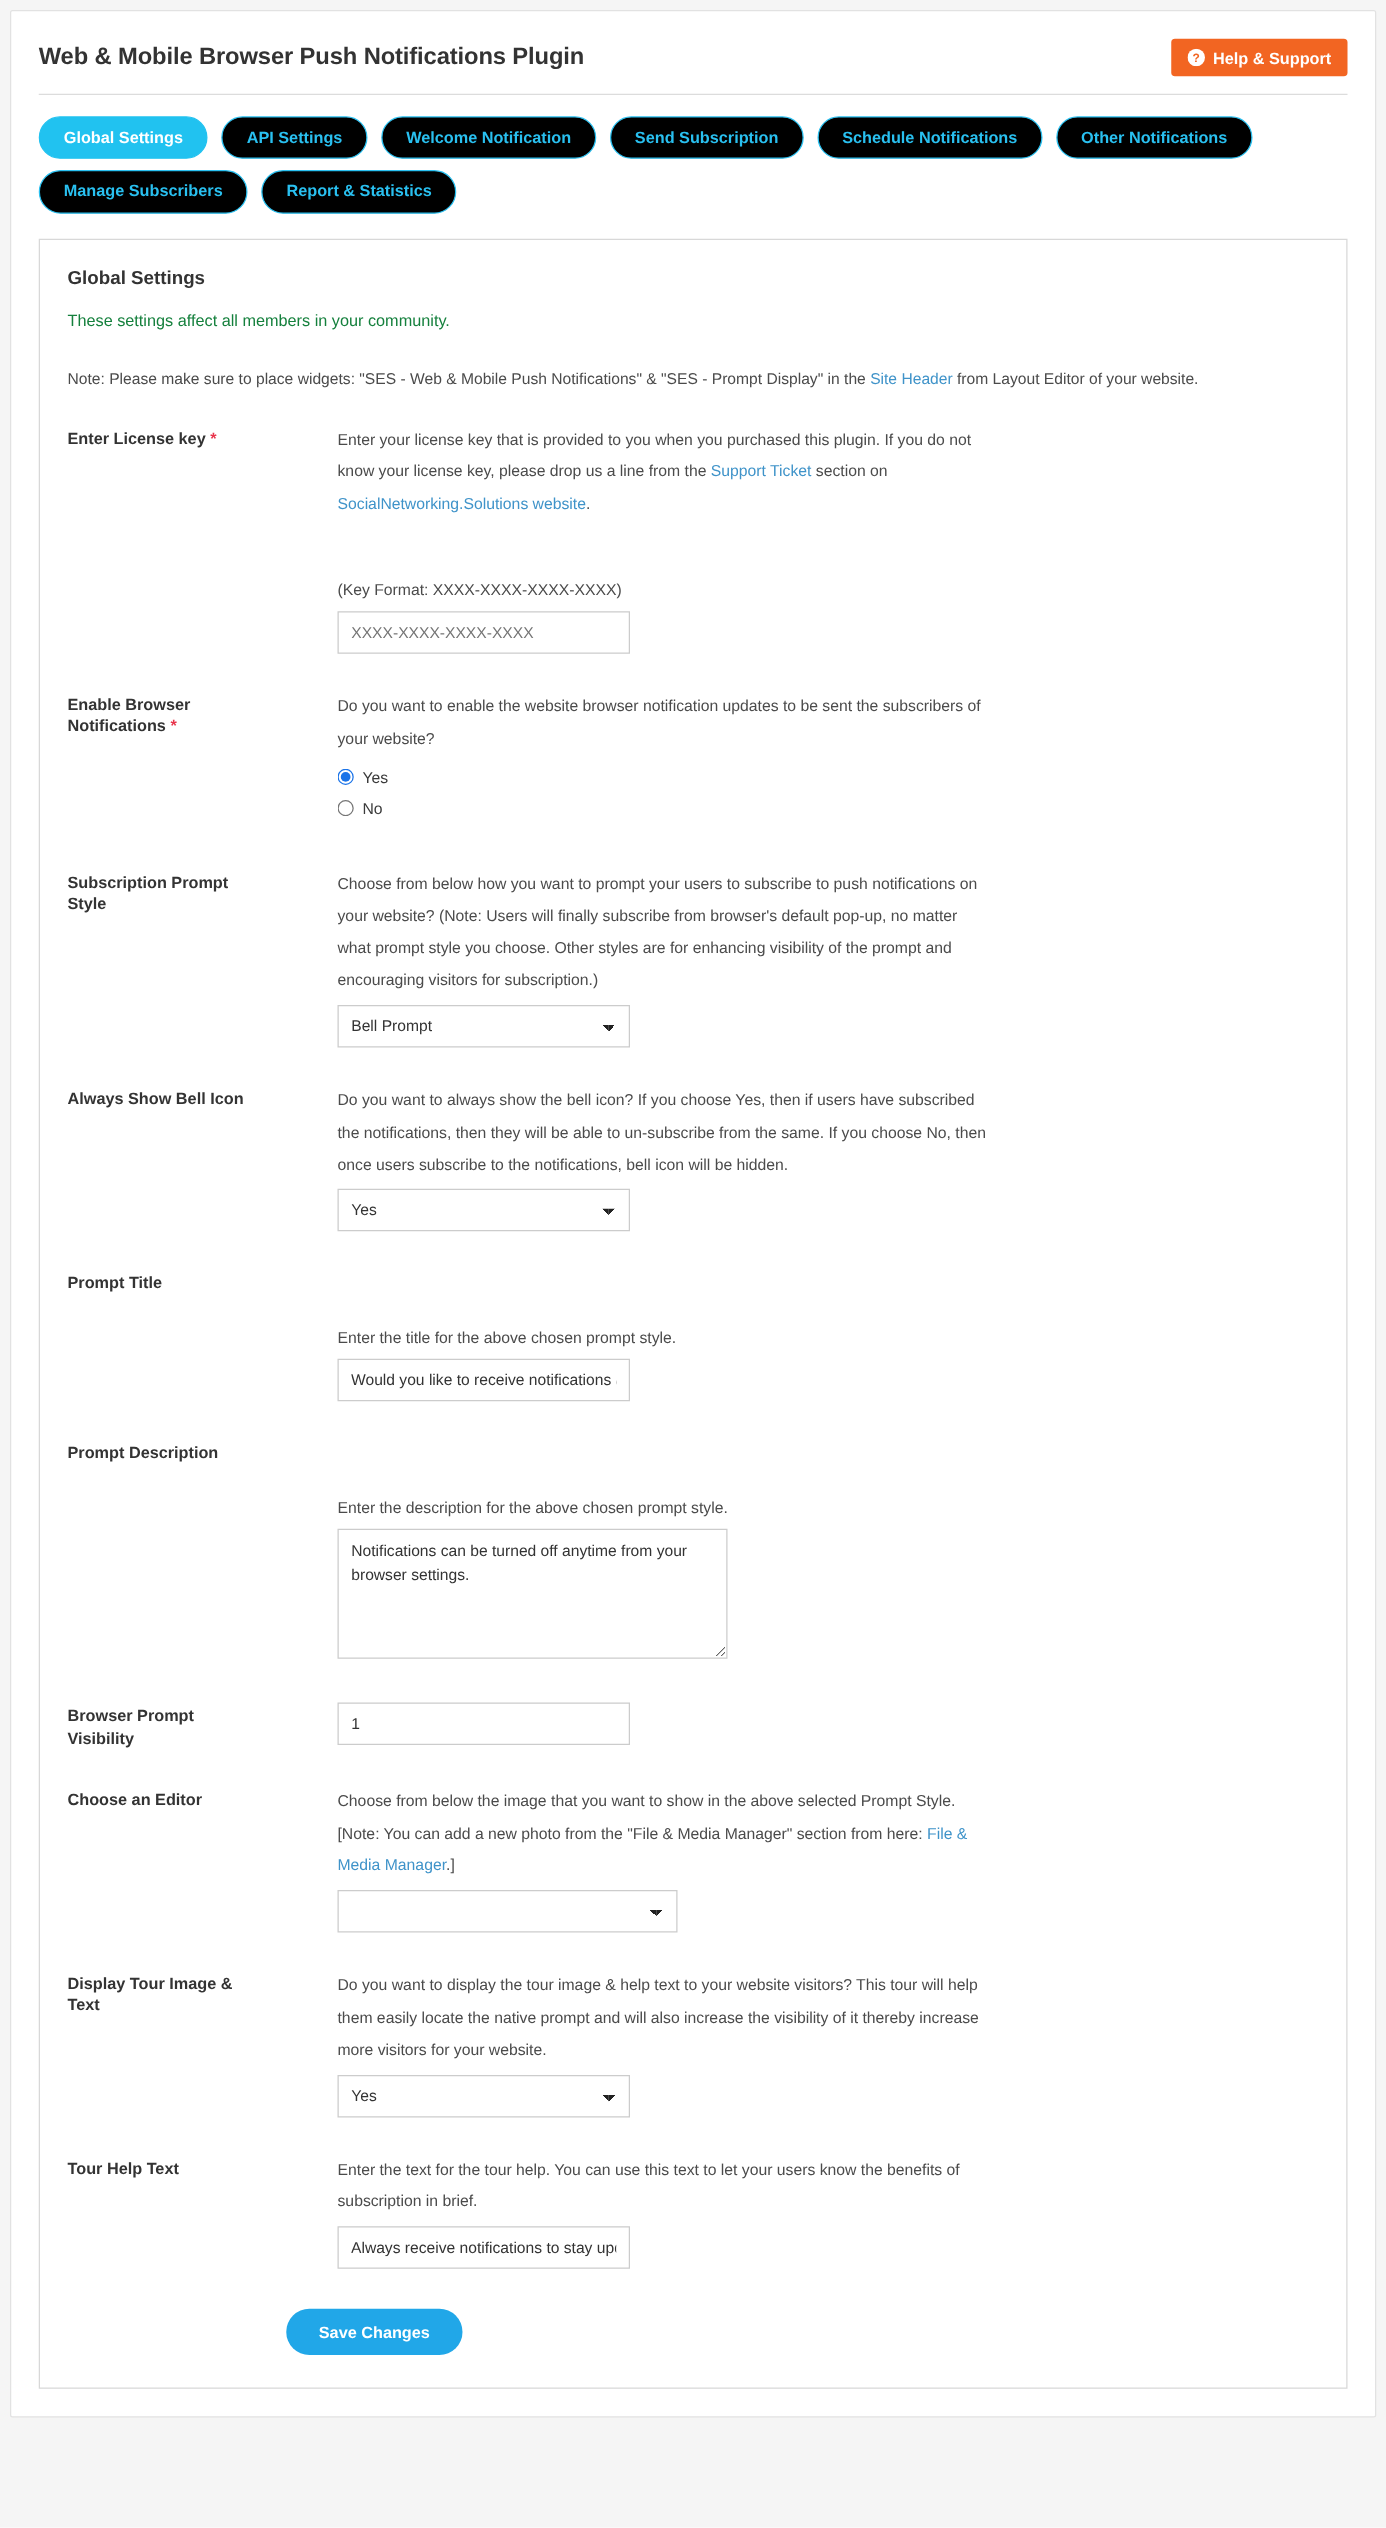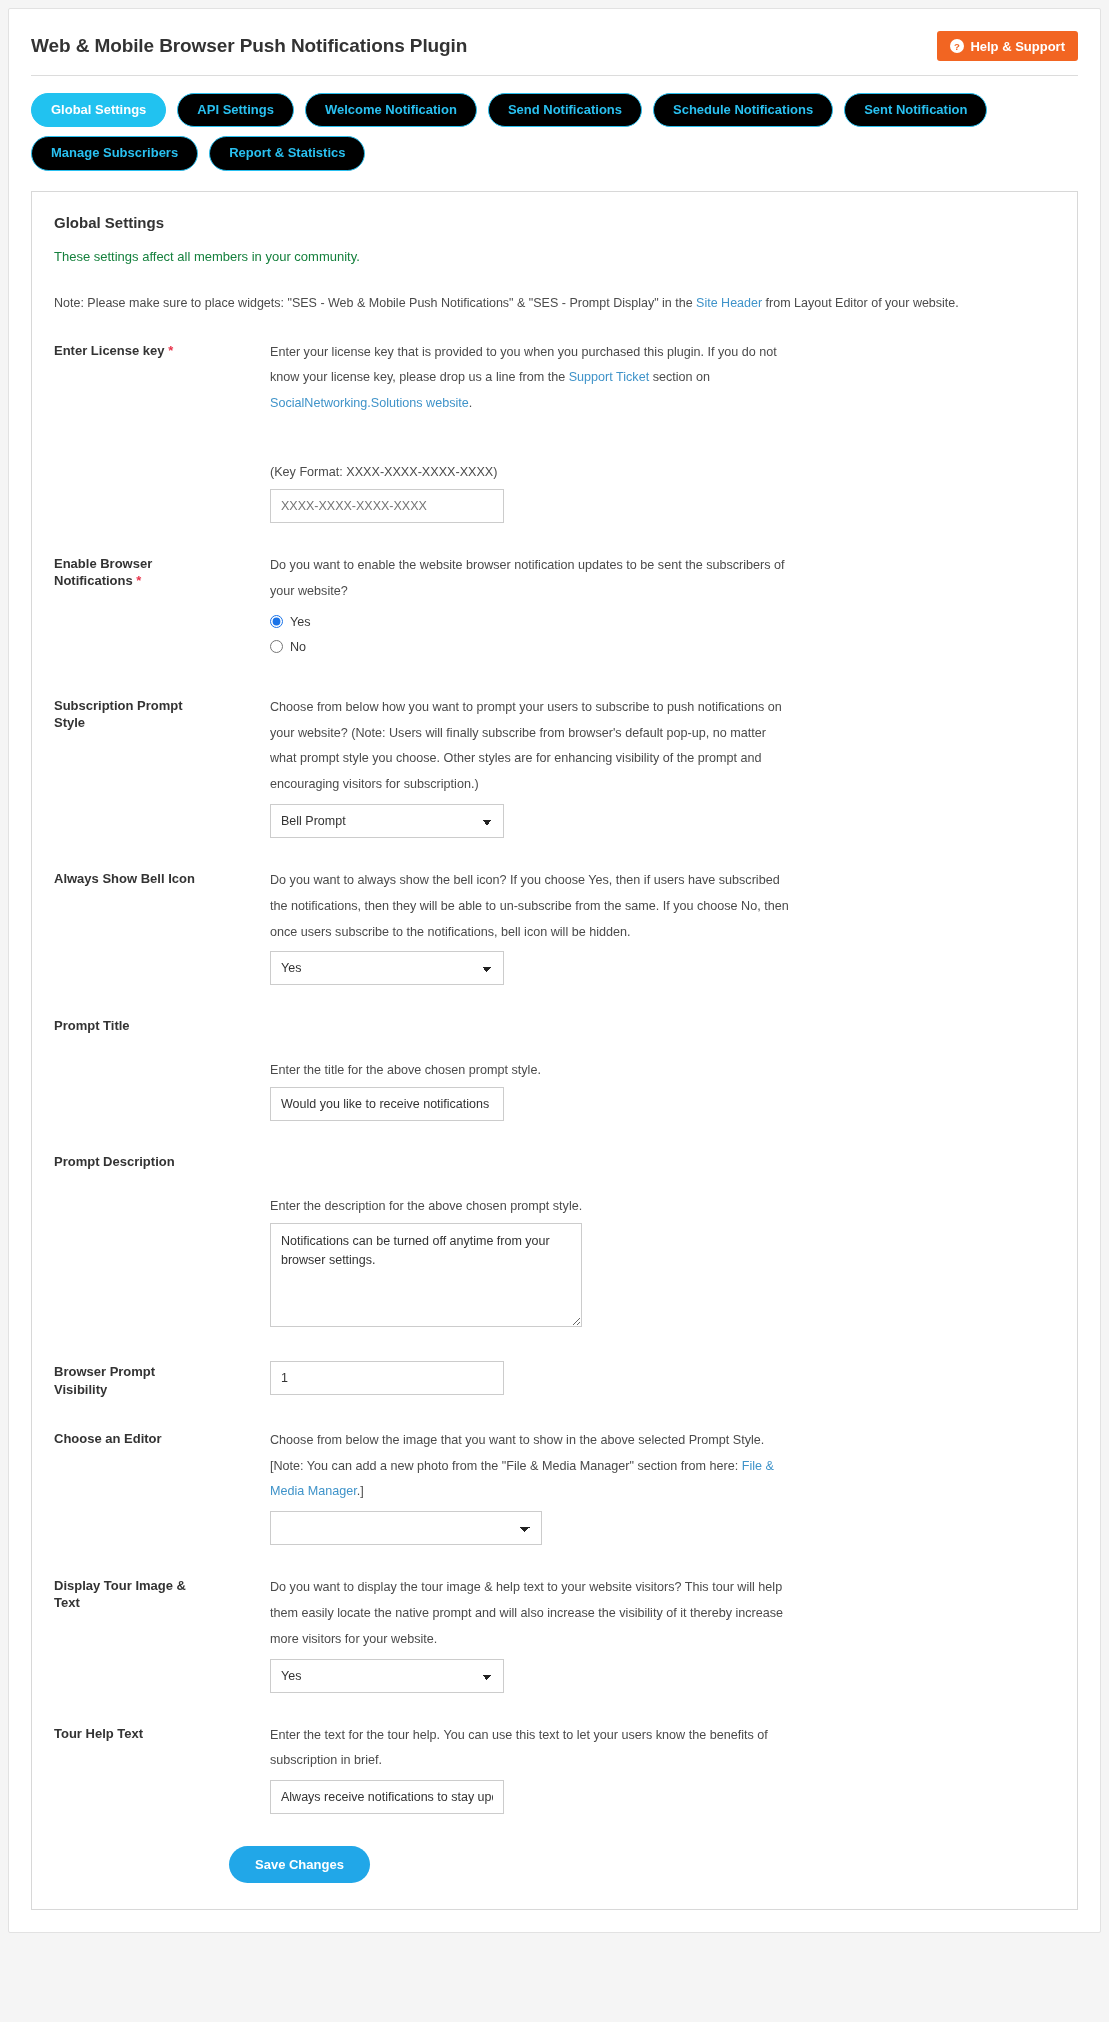--- a/index.html
+++ b/index.html
@@ -252,23 +252,23 @@
           </svg>
         </span>
         <span>Help &amp; Support</span>
       </button>
     </div>
 
     <div class="tab-bar">
       <div class="tab active">Global Settings</div>
       <div class="tab">API Settings</div>
       <div class="tab">Welcome Notification</div>
-      <div class="tab">Send Notifications</div>
+      <div class="tab">Send Subscription</div>
       <div class="tab">Schedule Notifications</div>
-      <div class="tab">Sent Notification</div>
+      <div class="tab">Other Notifications</div>
       <div class="tab">Manage Subscribers</div>
       <div class="tab">Report &amp; Statistics</div>
     </div>
 
     <div class="settings-panel">
       <div class="panel-title">Global Settings</div>
       <div class="panel-desc">These settings affect all members in your community.</div>
       <div class="panel-note">
         <span>Note: Please make sure to place widgets: "SES - Web &amp; Mobile Push Notifications" &amp; "SES - Prompt Display" in the </span><a class="inline-link" href="#">Site Header</a><span> from Layout Editor of your website.</span>
       </div>

